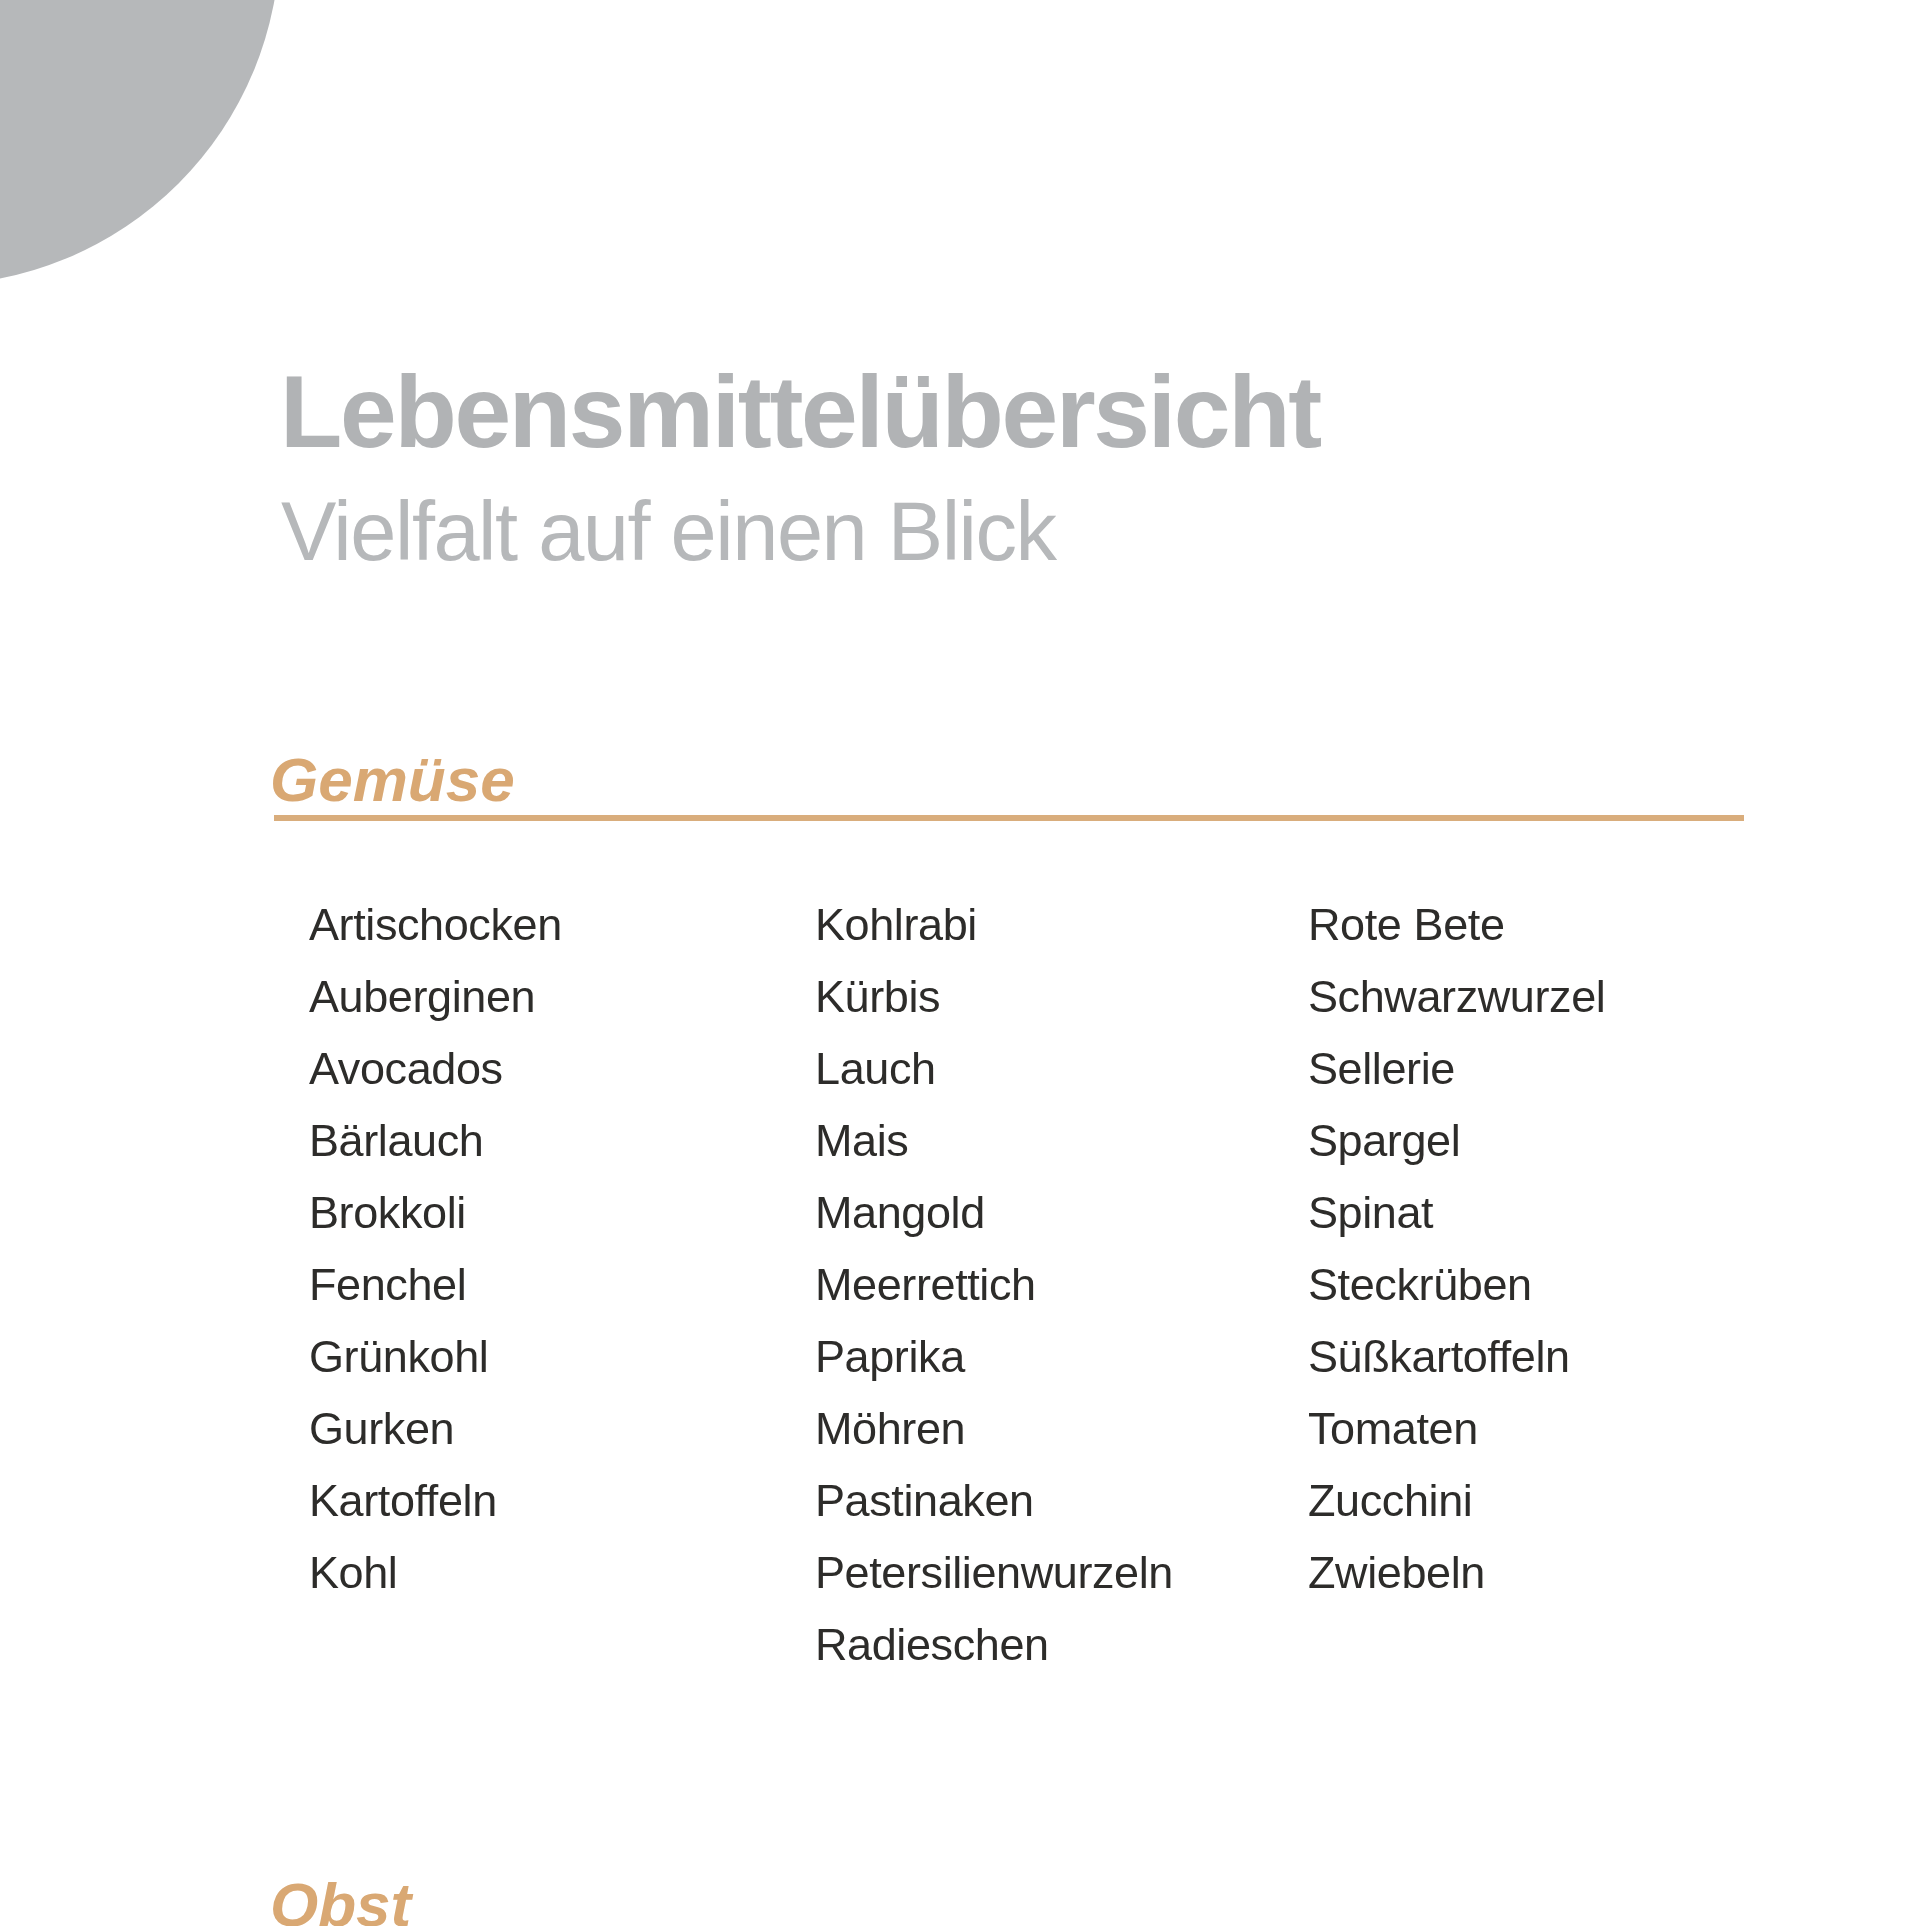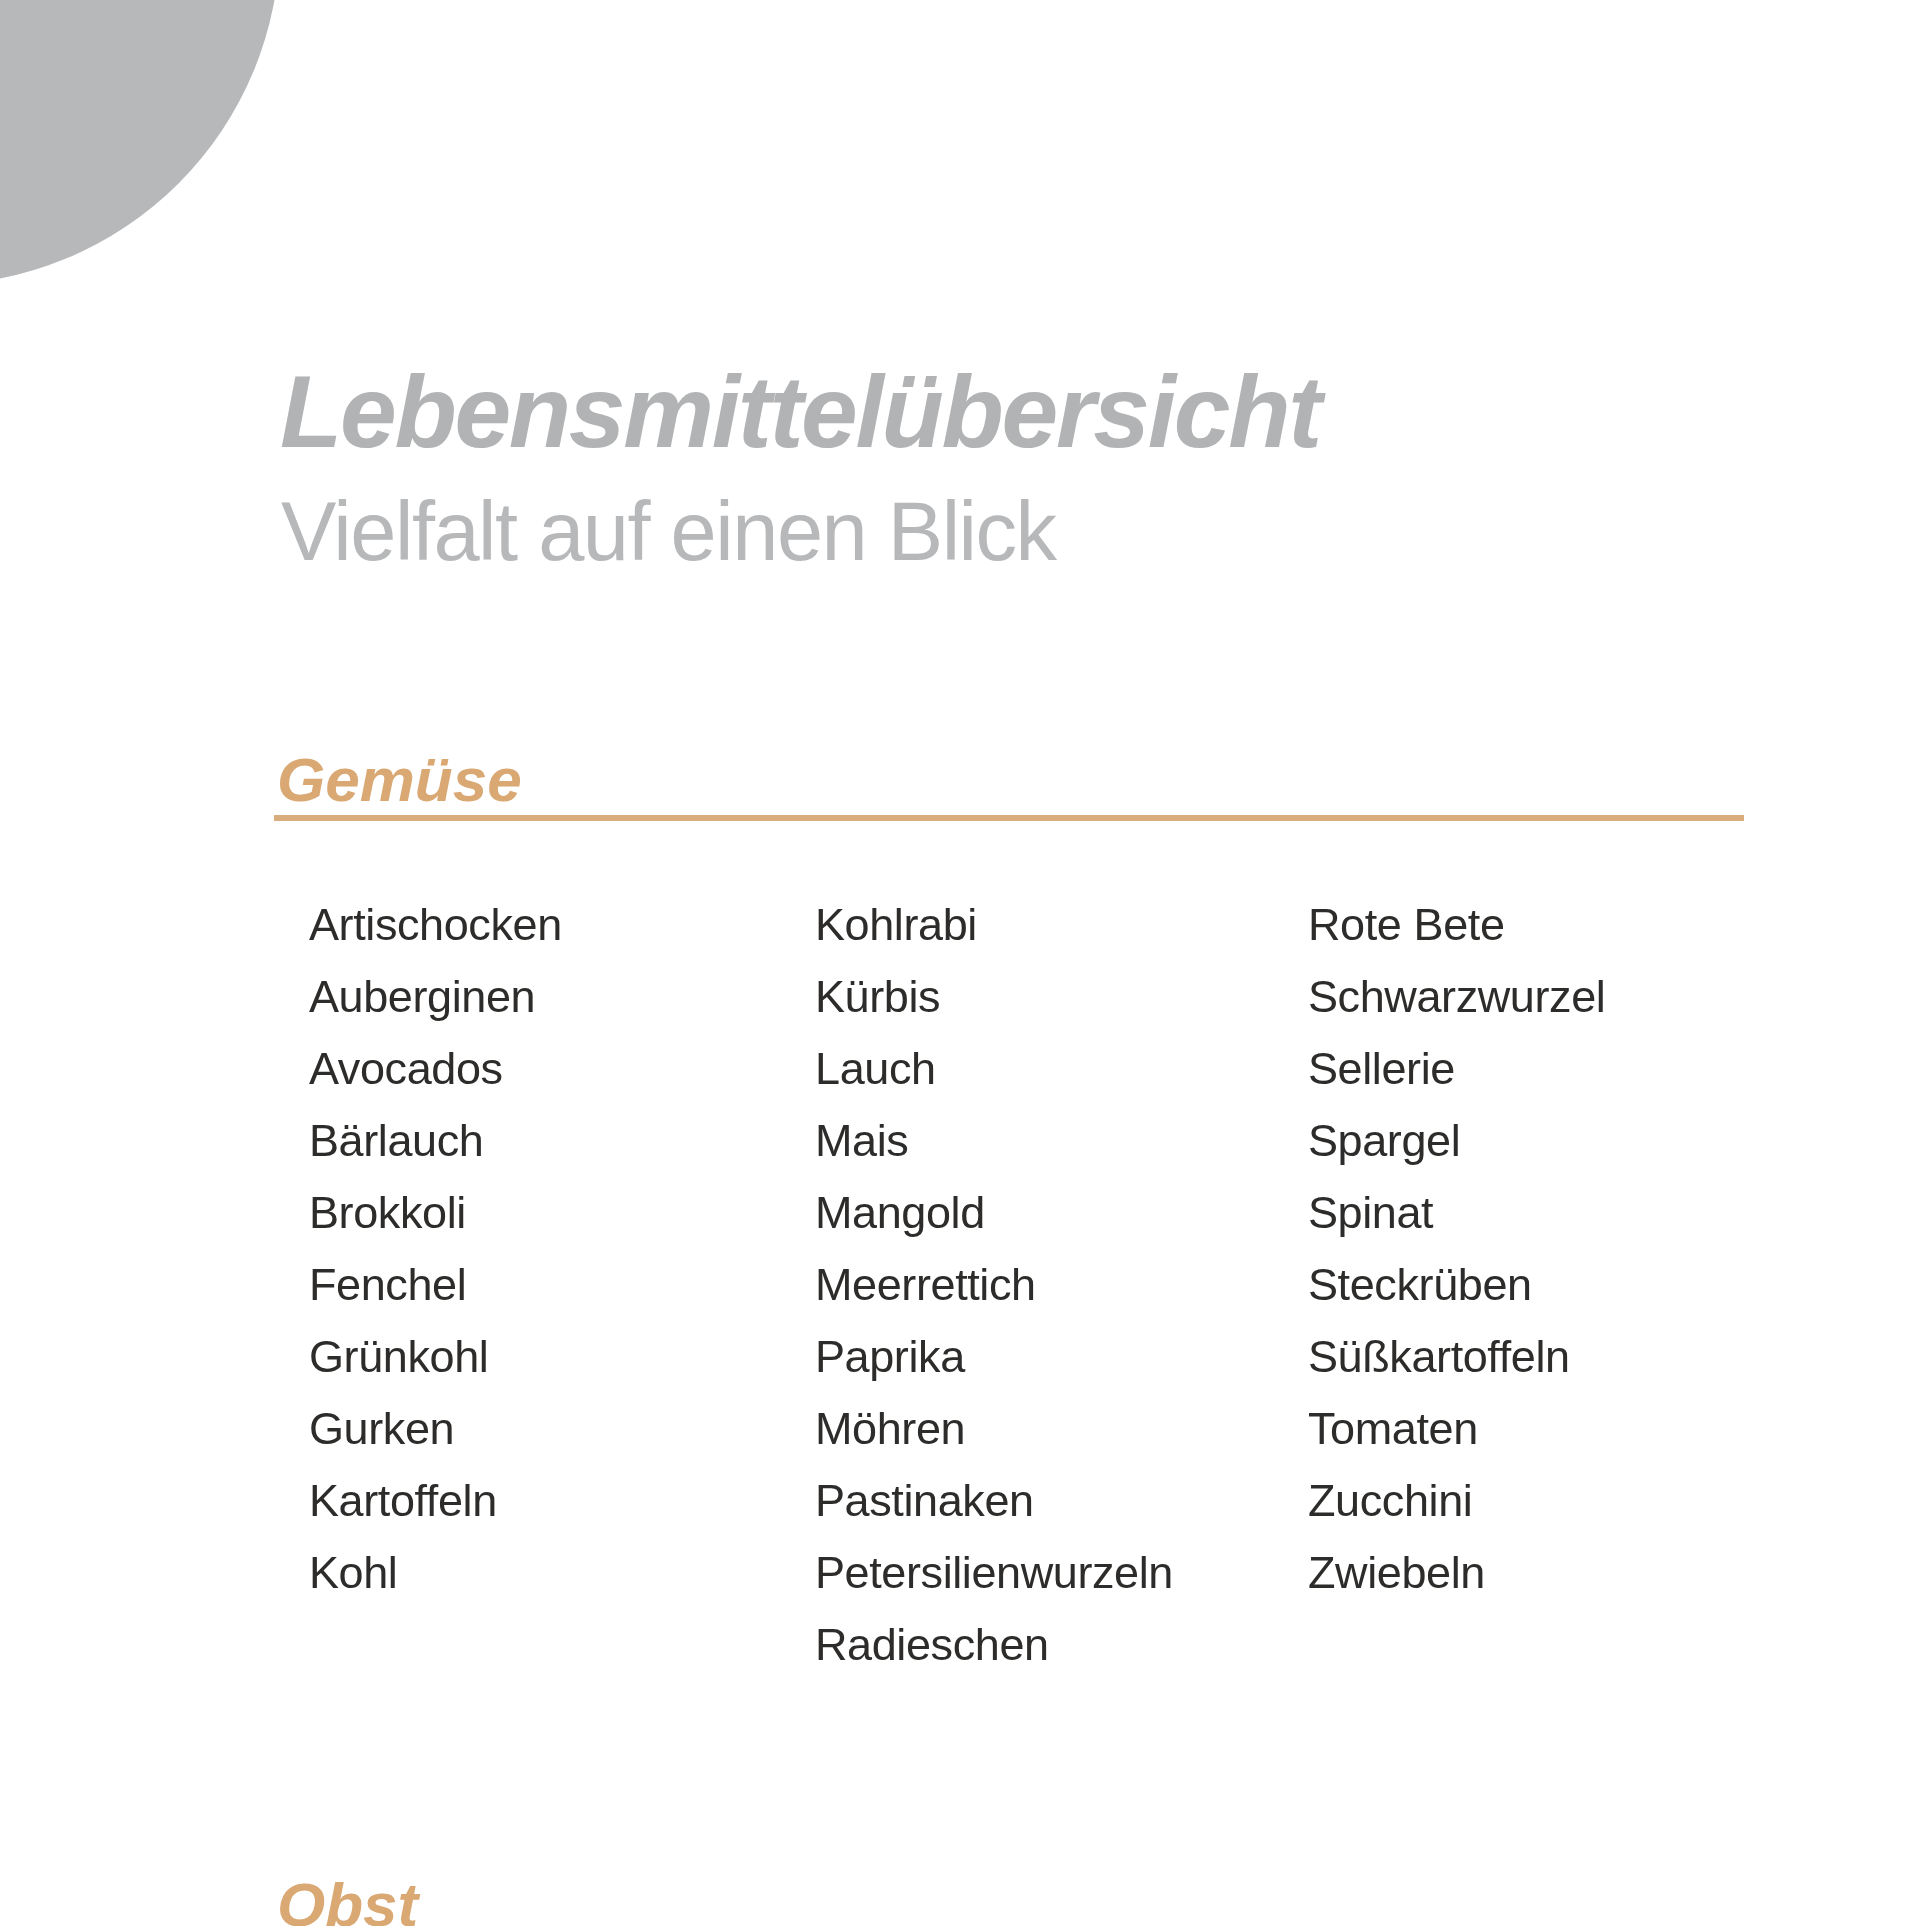--- a/index.html
+++ b/index.html
@@ -31,41 +31,39 @@
   }
   .page-title{
     position:absolute;
     left:280px; top:361px;
     font-size:102px;
     font-weight:600;
     letter-spacing:-2.3px;
     line-height:1;
     color:var(--title-gray);
     white-space:nowrap;
-    font-style:italic;
   }
   .page-subtitle{
     position:absolute;
     left:281px; top:490px;
     font-size:83px;
     font-weight:400;
     letter-spacing:-1.5px;
     line-height:1;
     color:var(--subtitle-gray);
     white-space:nowrap;
   }
   .section-heading{
     position:absolute;
     font-size:62px;
     font-style:italic;
     font-weight:700;
     line-height:1;
     color:var(--accent);
     white-space:nowrap;
-    margin-left:7px;
   }
   .heading-gemuese{left:270px; top:749px;}
   .heading-obst{left:270px; top:1874px;}
   .section-rule{
     position:absolute;
     left:274px;
     width:1470px;
     height:5.8px;
     background:var(--accent-line);
   }

